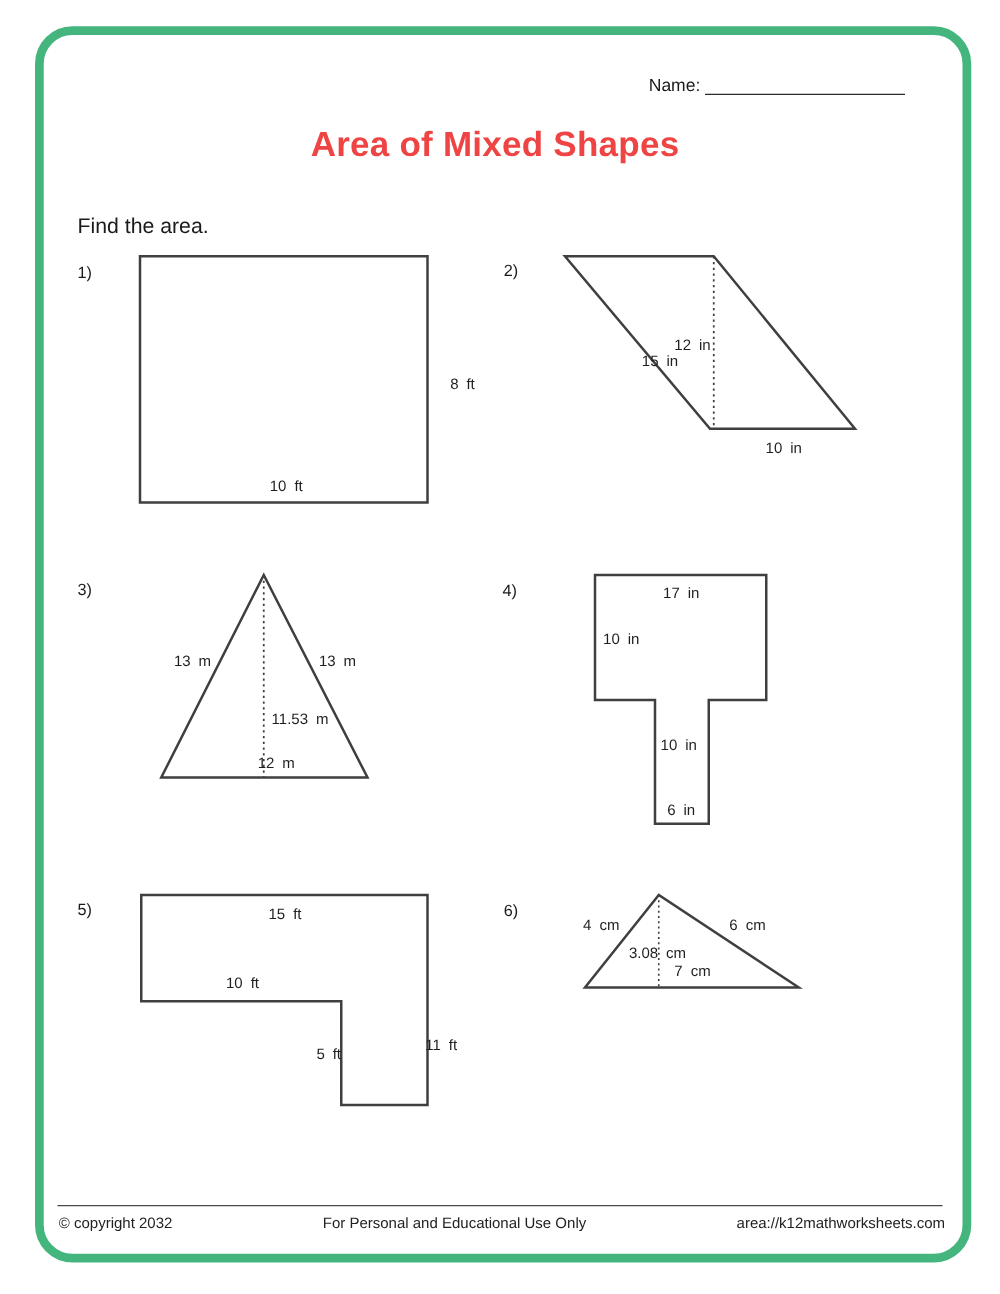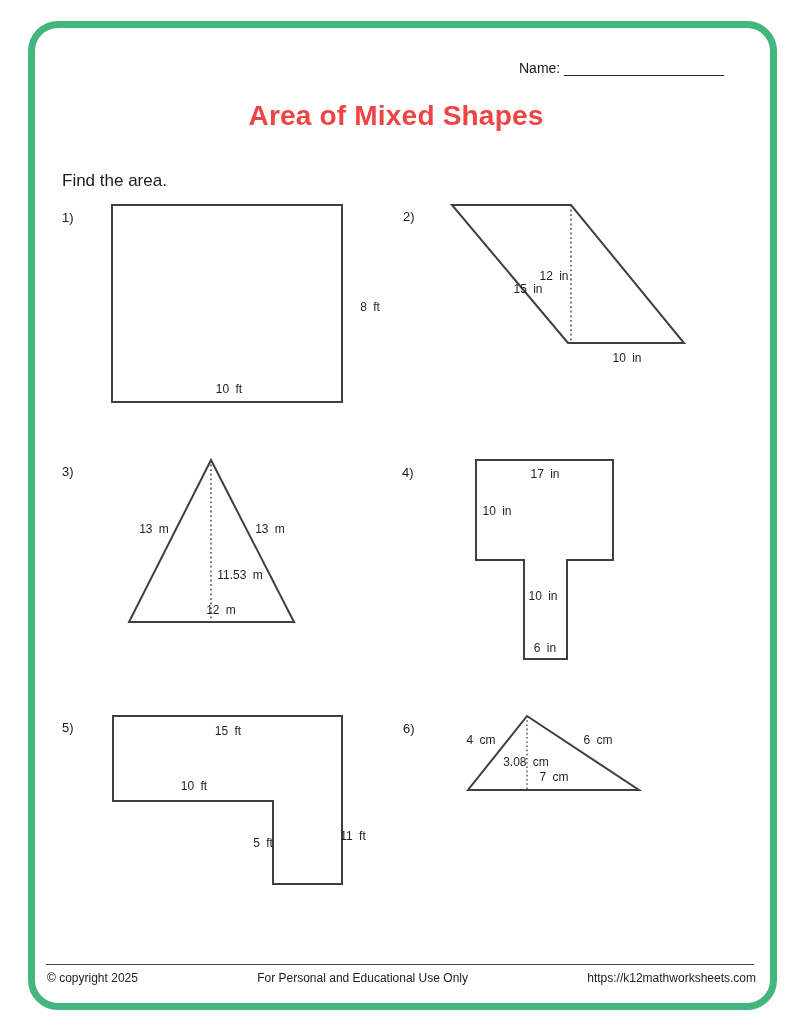--- a/index.html
+++ b/index.html
@@ -109,16 +109,16 @@
   <polygon points="61,2 2,76 173,76" fill="none" stroke="#3f3f3f" stroke-width="2"></polygon>
   <line x1="61" y1="2" x2="61" y2="76" stroke="#3f3f3f" stroke-width="1.3" stroke-dasharray="1.6 2.6"></line>
 </svg>
 <span class="dim-label" style="left:481px; top:740px;">4 cm</span>
 <span class="dim-label" style="left:598px; top:740px;">6 cm</span>
 <span class="dim-label" style="left:526px; top:762px;">3.08 cm</span>
 <span class="dim-label" style="left:554px; top:777px;">7 cm</span>
 
 <div class="footer-rule"></div>
 <div class="footer-row">
-  <span>© copyright 2025</span>
+  <span>© copyright 2032</span>
   <span>For Personal and Educational Use Only</span>
-  <span>https://k12mathworksheets.com</span>
+  <span>area://k12mathworksheets.com</span>
 </div>
 
 </body></html>

